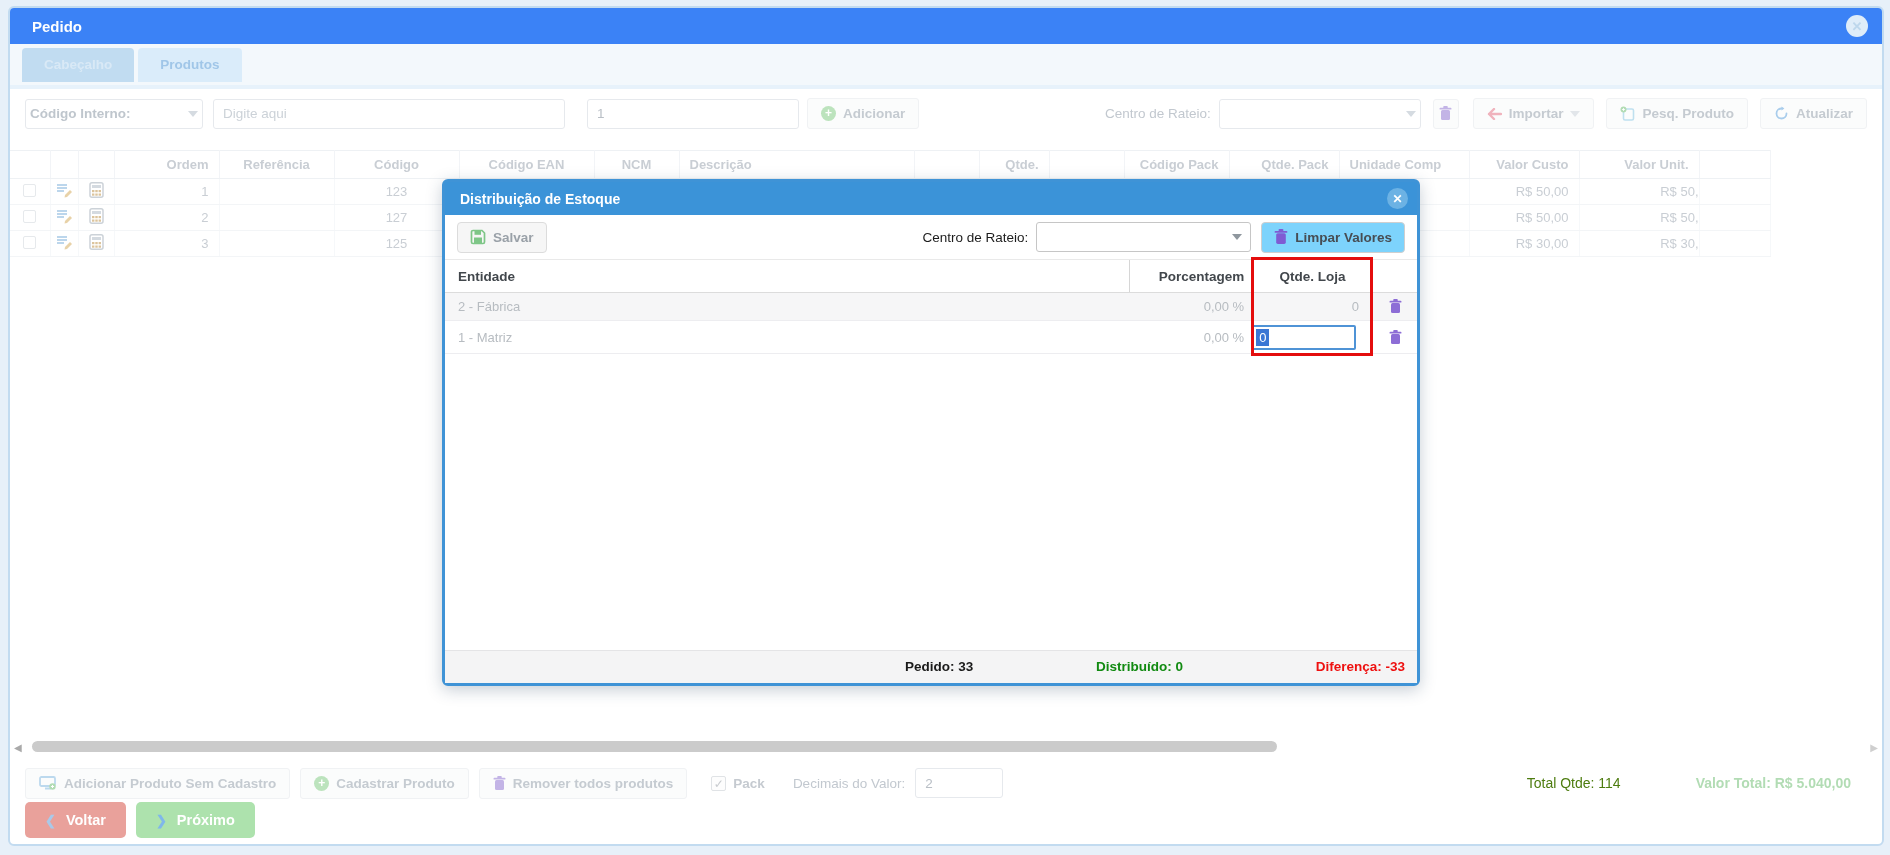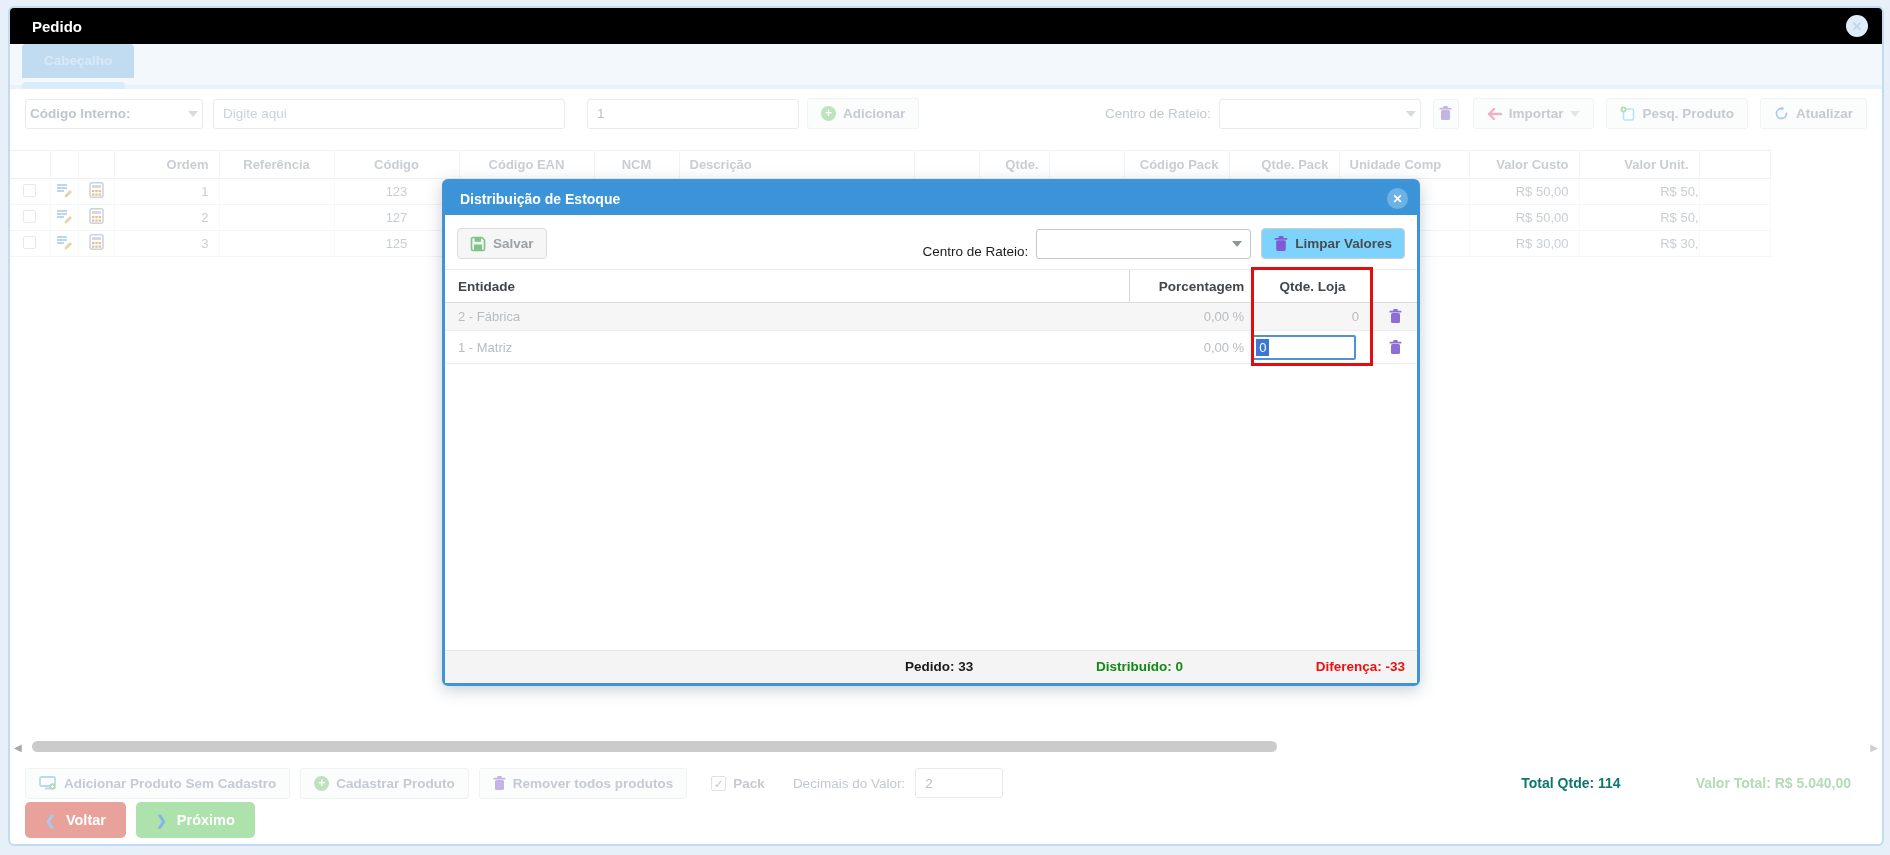--- a/index.html
+++ b/index.html
@@ -2,30 +2,30 @@
 <html><head>
 <meta charset="utf-8">
 <style>
   * { margin:0; padding:0; box-sizing:border-box; }
   html,body { width:1890px; height:855px; overflow:hidden;
     font-family:"Liberation Sans", sans-serif; background:#e7f0f9; }
 
   
   .window { position:absolute; left:8px; top:6px; width:1876px; height:840px;
     background:#fff; border:2px solid #c2dbf0; border-radius:6px; overflow:hidden; }
-  .titlebar { position:absolute; top:0; left:0; right:0; height:36px; background:#000000;
+  .titlebar { position:absolute; top:0; left:0; right:0; height:36px; background:#3b82f6;
     display:flex; align-items:center; }
   .titlebar .title { color:#fdfeff; font-weight:bold; font-size:15px; padding-left:22px; }
   .win-close { position:absolute; right:14px; top:7px; width:22px; height:22px; border-radius:50%;
     background:#dfedf9; color:#bdd7ec; font-size:13px; font-weight:bold;
     display:flex; align-items:center; justify-content:center; cursor:pointer; }
 
   .tabsrow { position:absolute; top:36px; left:0; right:0; height:46px; background:#f3f8fc;
-    display:flex; align-items:flex-start; padding-left:12px; gap:4px;
-    border-bottom:5px solid #e7f2fb;flex-direction:column; }
+    display:flex; align-items:center; padding-left:12px; gap:4px;
+    border-bottom:5px solid #e7f2fb; }
   .tab { height:34px; line-height:34px; padding:0 22px; border-radius:4px 4px 0 0;
     font-weight:bold; font-size:13.5px; cursor:pointer; }
   .tab-inactive { background:#c1dcf1; color:#d9e9f6; }
   .tab-active   { background:#daecfa; color:#a0c6e8; }
 
   .toolbar { position:absolute; top:81px; left:0; right:0; height:49px; background:#fff;
     display:flex; align-items:center; padding:0 15px; }
   .sel-box { height:30px; background:#fff; border:1px solid #e6e9ed; border-radius:3px;
     display:flex; align-items:center; justify-content:space-between; padding:0 4px; }
   .sel-box .lbl { font-weight:bold; font-size:13.5px; color:#bfc6cd; }
@@ -63,52 +63,52 @@
     border-radius:6px; cursor:pointer; }
 
   
   .botbar { position:absolute; left:0; right:0; top:753px; height:44px; background:#fff;
     display:flex; align-items:center; padding:0 15px; gap:10px; }
   .pack-wrap { display:flex; align-items:center; gap:7px; margin-left:14px; cursor:pointer; }
   .pack-box { width:15px; height:15px; border:1px solid #e0e3e6; border-radius:2px; color:#c9ccd0;
     font-size:12px; line-height:14px; text-align:center; background:#fdfdfd; }
   .pack-lab { font-weight:bold; font-size:13.5px; color:#c5cad0; }
   .totals { margin-left:auto; display:flex; gap:75px; padding-right:16px; }
-  .tot-qtde { font-weight:bold; font-size:14px; color:#0f766e;margin-left:15px; }
+  .tot-qtde { font-weight:normal; font-size:14px; color:#4d7c0f;margin-left:15px; }
   .tot-val  { font-weight:bold; font-size:14px; color:#b2dcb4; }
 
   .navrow { position:absolute; left:15px; top:794px; height:40px; display:flex; gap:10px; }
   .btn-voltar, .btn-proximo { height:36px; border-radius:5px; border:none; cursor:pointer;
     display:flex; align-items:center; gap:10px; padding:0 20px; font-weight:bold; font-size:14.5px;
     color:#fff; font-family:"Liberation Sans",sans-serif; }
   .btn-voltar { background:#e9a19b; } .btn-proximo { background:#ade2ad; }
   .nav-chev-b { color:#a9c9e9; font-size:13px; } .nav-chev-n { color:#7fb7ea; font-size:13px; }
 
   
   .modal { position:absolute; left:442px; top:179px; width:978px; height:507px; background:#fff;
     border:3px solid #3f93d6; border-radius:6px; box-shadow:0 4px 16px rgba(30,60,90,.25);
     display:flex; flex-direction:column; }
   .m-header { height:33px; background:#3b93d8; display:flex; align-items:center; flex:0 0 auto; }
   .m-title { color:#fff; font-weight:bold; font-size:14px; padding-left:15px; }
   .m-close { margin-left:auto; margin-right:9px; width:21px; height:21px; border-radius:50%;
     background:#6cb2e4; color:#fff; font-size:12px; font-weight:bold;
     display:flex; align-items:center; justify-content:center; cursor:pointer; }
-  .m-toolbar { height:44px; display:flex; align-items:flex-end; padding:0 12px; flex:0 0 auto; }
+  .m-toolbar { height:44px; display:flex; align-items:center; padding:0 12px; flex:0 0 auto; }
   .m-btn { height:31px; background:#f6f6f6; border:1px solid #dcdcdc; border-radius:4px;
     display:flex; align-items:center; gap:7px; padding:0 12px; cursor:pointer;
     font-weight:bold; font-size:13.5px; color:#9aa1a8; }
   .m-lab { font-size:13.5px; color:#1c1c1c; margin-left:auto; }
   .m-select { width:215px; height:30px; border:1px solid #c6c6c6; border-radius:3px; background:#fff;
     margin-left:8px; display:flex; align-items:center; justify-content:flex-end; padding:0 8px;
     cursor:pointer; }
   .m-chev { width:0; height:0; border-left:5px solid transparent; border-right:5px solid transparent;
     border-top:6px solid #8f979e; }
   .m-clear { margin-left:10px; color:#474d53; background:#7dd3fc; border:1px solid #cfcfcf; }
 
-  .m-tablewrap { position:relative; flex:0 0 auto;margin-top:10px; }
+  .m-tablewrap { position:relative; flex:0 0 auto; }
   .m-row { display:flex; align-items:center; }
   .m-thead { height:34px; border-top:1px solid #e9e9e9; border-bottom:1px solid #dcdcdc; }
   .m-th { font-weight:bold; font-size:13.5px; color:#42474c; }
   .c-ent { width:685px; padding-left:13px; }
   .c-pct { width:123px; text-align:right; padding-right:8px; border-left:1px solid #d6d6d6; height:100%; display:flex; align-items:center; justify-content:flex-end; }
   .c-qtd { width:121px; text-align:center; display:flex; align-items:center; justify-content:center; height:100%; }
   .c-del { width:44px; display:flex; align-items:center; justify-content:center; }
   .m-r1 { height:28px; background:#f6f6f7; border-bottom:1px solid #ededf0; font-size:13px; color:#b7bcc1; }
   .m-r2 { height:33px; background:#fff; border-bottom:1px solid #ededf0; font-size:13px; color:#b7bcc1; }
   .m-r1 .c-pct, .m-r2 .c-pct { border-left:none; }

